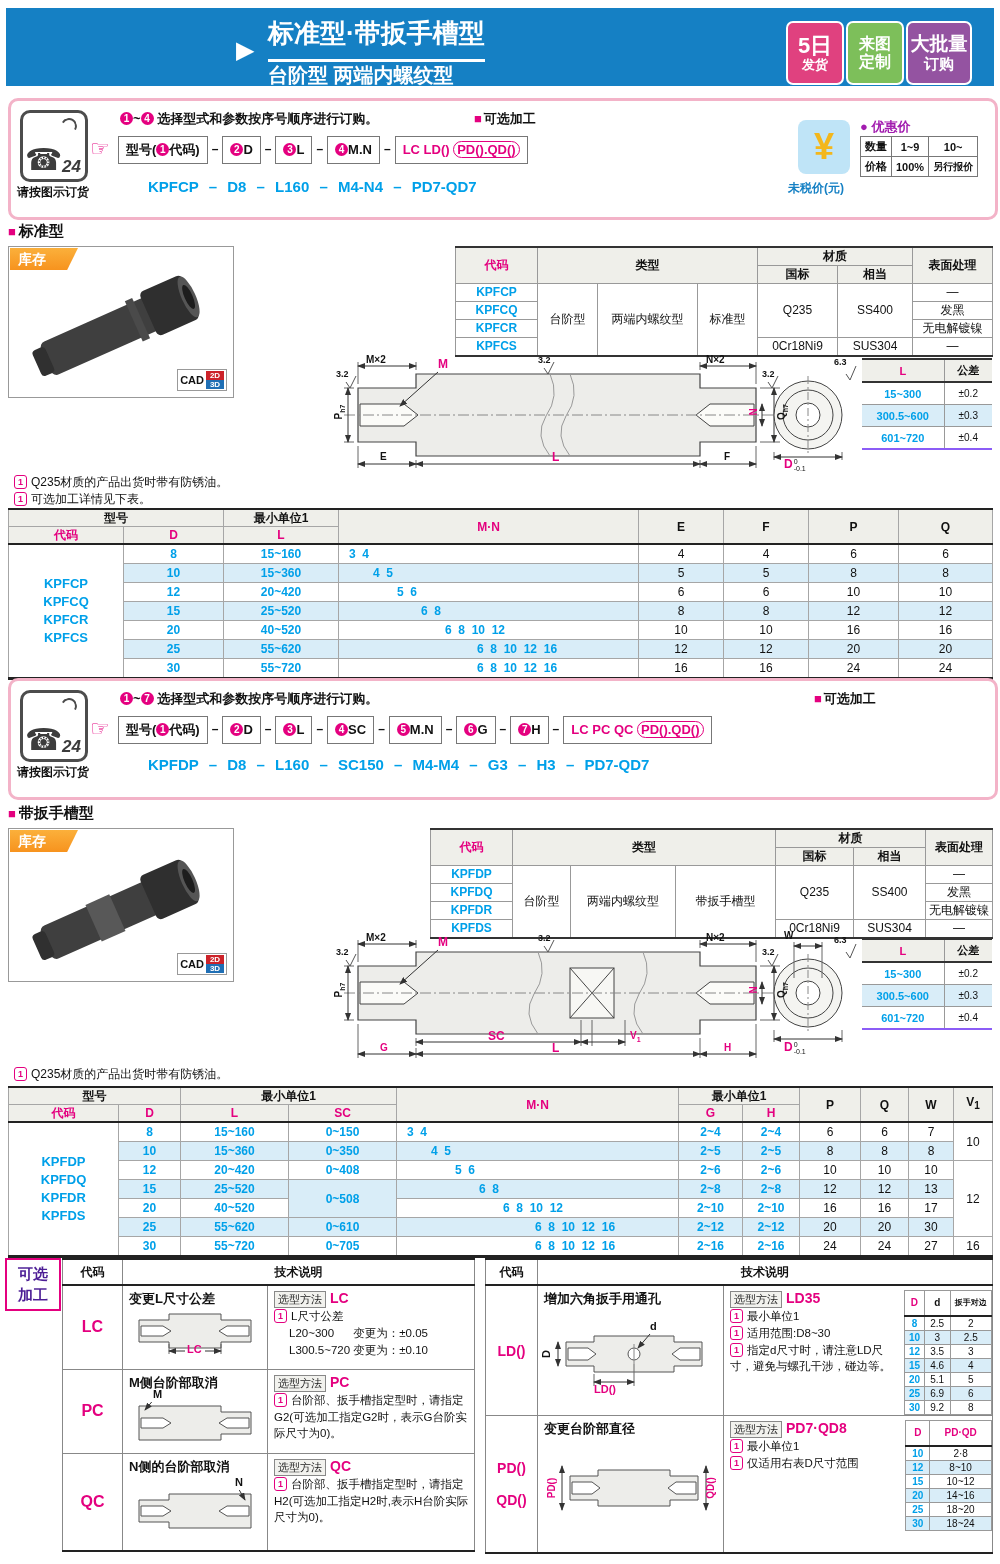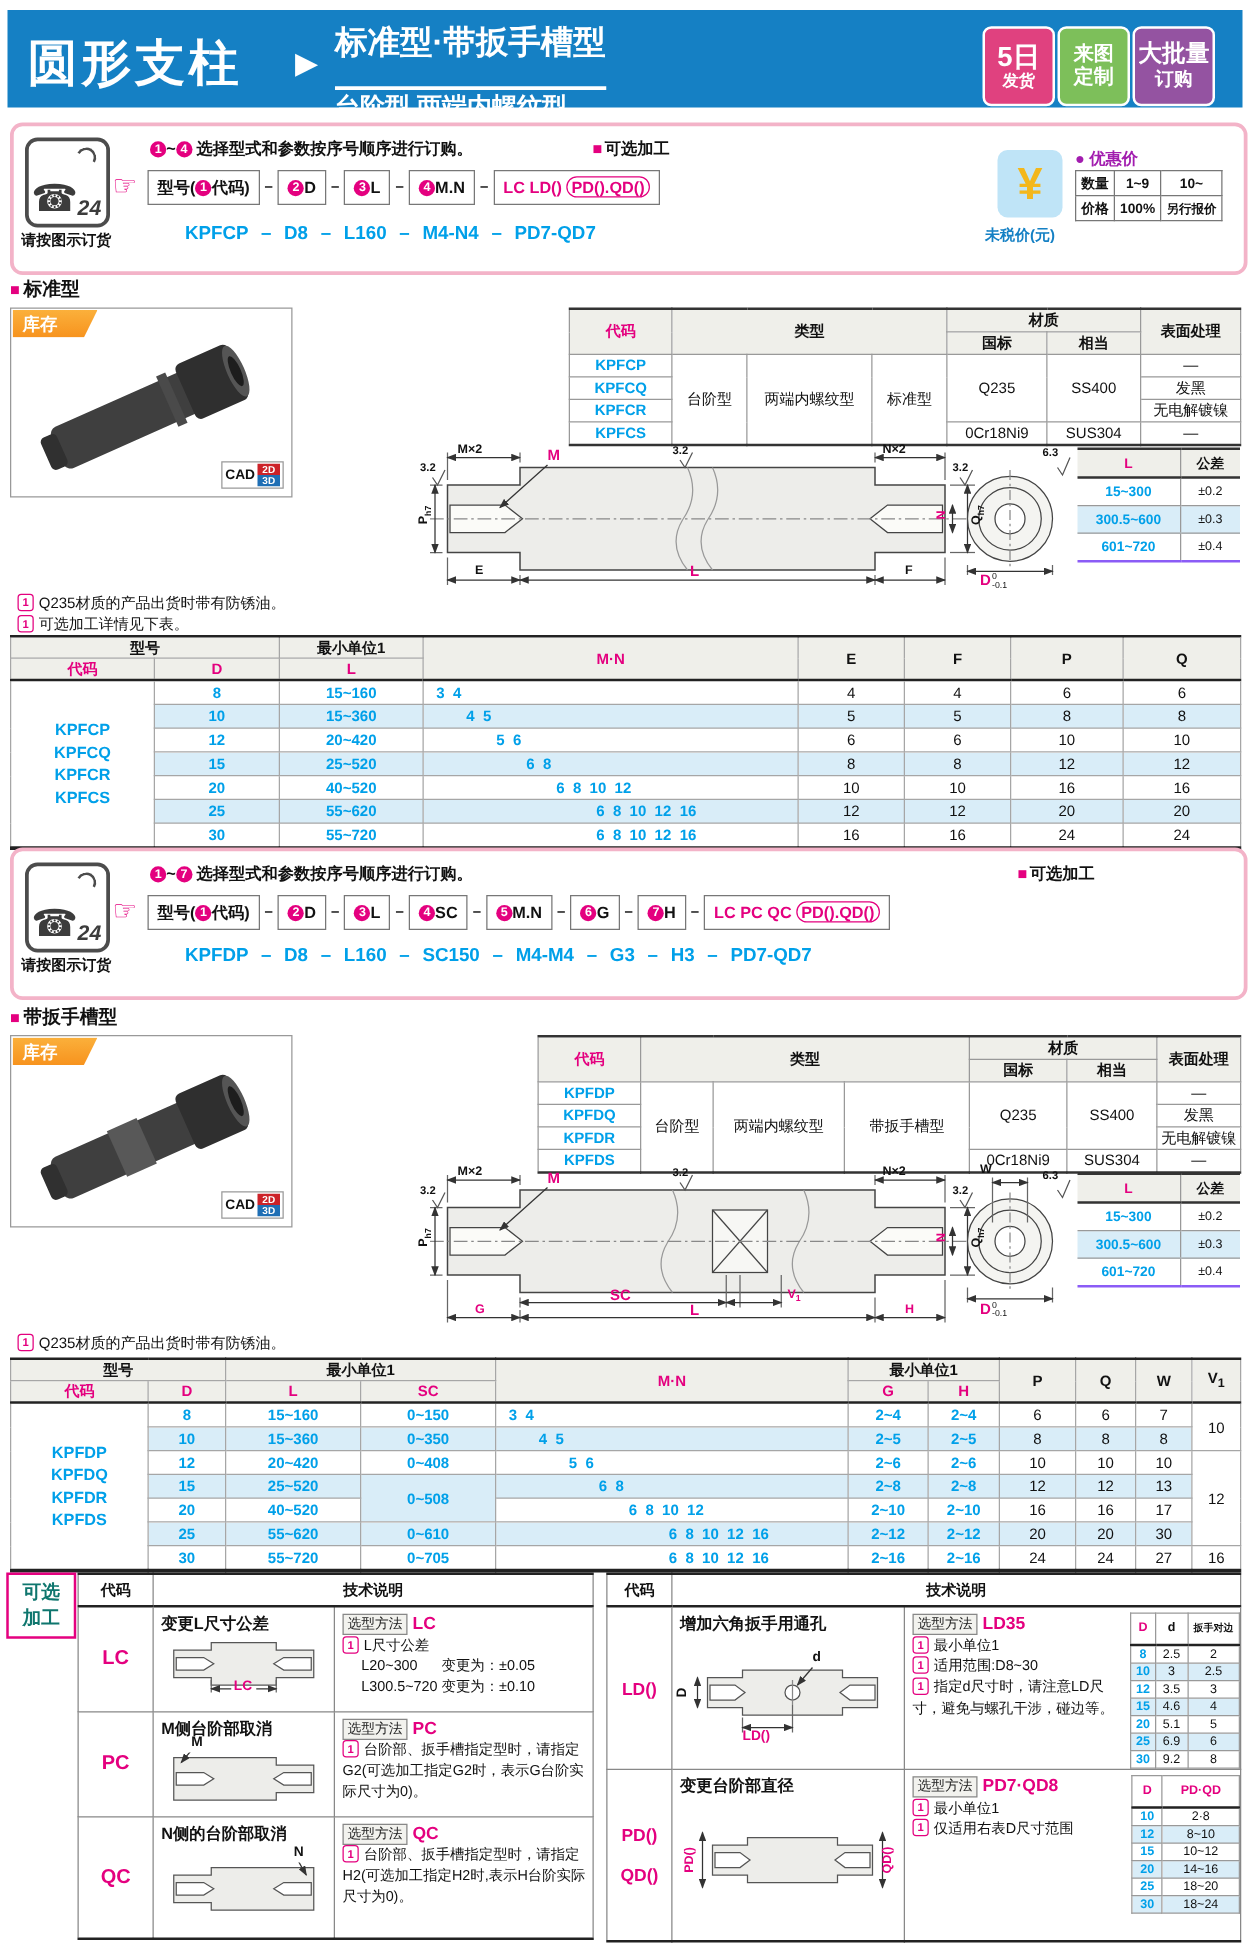--- a/index.html
+++ b/index.html
@@ -6,21 +6,21 @@
   body{width:1000px;height:1564px;position:relative;background:#fff;color:#111;
        font-family:"Liberation Sans","DejaVu Sans",sans-serif;font-size:12px}
   .b{font-weight:bold}
   .pink{color:#e4007f}
   .blue{color:#00a0e9}
   
   .hdr{position:absolute;left:6px;top:8px;width:988px;height:78px;background:#1580c4}
   .hdr .title{position:absolute;left:16px;top:15px;font-size:40px;font-weight:bold;color:#fff;letter-spacing:3px}
   .hdr .arr{position:absolute;left:230px;top:28px;font-size:24px;color:#fff}
   .hdr .sub{position:absolute;left:262px;top:8px;color:#fff}
-  .sub1{font-size:26px;font-weight:bold;border-bottom:3px solid #fff;padding-bottom:18px;display:inline-block}
+  .sub1{font-size:26px;font-weight:bold;border-bottom:3px solid #fff;padding-bottom:8px;display:inline-block}
   .sub2{font-size:20px;font-weight:bold;margin-top:3px}
   .badge{position:absolute;top:13px;height:60px;border:2px solid #fff;border-radius:7px;color:#fff;
          text-align:center;font-weight:bold;display:flex;flex-direction:column;justify-content:center;line-height:1.15}
   
   .obox{position:absolute;left:8px;width:984px;height:116px;border:3px solid #f3b3c8;border-radius:10px;background:#fff}
   .ph{position:absolute;width:62px;height:66px;border:3px solid #4c4c4c;border-radius:10px}
   .ph .glyph{position:absolute;left:2px;bottom:2px;font-size:30px;color:#3c3c3c}
   .ph .p24{position:absolute;right:4px;bottom:2px;font-size:17px;font-weight:bold;color:#3c3c3c;font-style:italic}
   .ph .wv{position:absolute;right:8px;top:5px;width:12px;height:12px;border:2.5px solid #4c4c4c;border-radius:50%;
           border-left-color:transparent;border-bottom-color:transparent;transform:rotate(-15deg)}
@@ -83,21 +83,21 @@
   .mn{text-align:left;white-space:pre}
   .codecell{color:#00a0e9;font-weight:bold;font-size:13px;line-height:19px;background:#fff}
   
   .draw{position:absolute}
   .dl{position:absolute;font-size:10px;line-height:12px;white-space:nowrap;font-weight:bold}
   .dl sub,.vert sub{font-size:7px}
   .vert{transform:rotate(-90deg)}
   .tst{display:inline-block;vertical-align:middle;font-size:7px;line-height:7px;font-weight:normal;margin-left:1px}
   .tst i{display:block;font-style:normal}
   
-  .opttag{position:absolute;left:5px;top:1258px;width:52px;height:46px;border:2px solid #e4007f;color:#0f766e;
+  .opttag{position:absolute;left:5px;top:1258px;width:52px;height:46px;border:2px solid #e4007f;color:#4c1d95;
           font-size:15px;font-weight:bold;text-align:center;line-height:1.4;padding-top:3px}
   .ot{position:absolute;border-collapse:collapse;table-layout:fixed;font-size:12px;
       border-top:2px solid #222;border-bottom:2px solid #222}
   .ot td{border:1px solid #888;padding:0;vertical-align:top}
   .ot tr.h td{background:#fff;text-align:center;font-weight:bold;height:24px;line-height:24px;border-bottom:2px solid #222}
   .ot .codecol{text-align:center;vertical-align:middle;color:#e4007f;font-weight:bold;font-size:16px}
   .dtitle{font-size:13px;font-weight:bold;margin:4px 0 0 6px}
   .mbox{display:inline-block;border:1px solid #888;background:#f2f2ee;font-size:11px;padding:0 3px;color:#222;
         height:15px;line-height:15px;vertical-align:middle}
   .mcode{color:#e4007f;font-weight:bold;font-size:14px;margin-left:4px}
@@ -114,21 +114,20 @@
 
 <svg width="0" height="0" style="position:absolute">
     <defs>
 <marker id="ar" markerWidth="8" markerHeight="6" refX="7" refY="3" orient="auto-start-reverse">
   <path d="M0,0L8,3L0,6Z" fill="#333"></path>
       </marker>
 </defs>
   </svg>
 
 <div class="hdr">
-  <span class="title">圆形支柱</span>
   <span class="arr">▶</span>
   <div class="sub">
     <span class="sub1">标准型·带扳手槽型</span><br>
     <span class="sub2">台阶型  两端内螺纹型</span>
   </div>
   <div class="badge" style="left:780px;width:54px;background:#e0417f">
     <span style="font-size:22px">5日</span>
     <span style="font-size:13px">发货</span>
   </div>
   <div class="badge" style="left:840px;width:54px;background:#7dbf5a">

